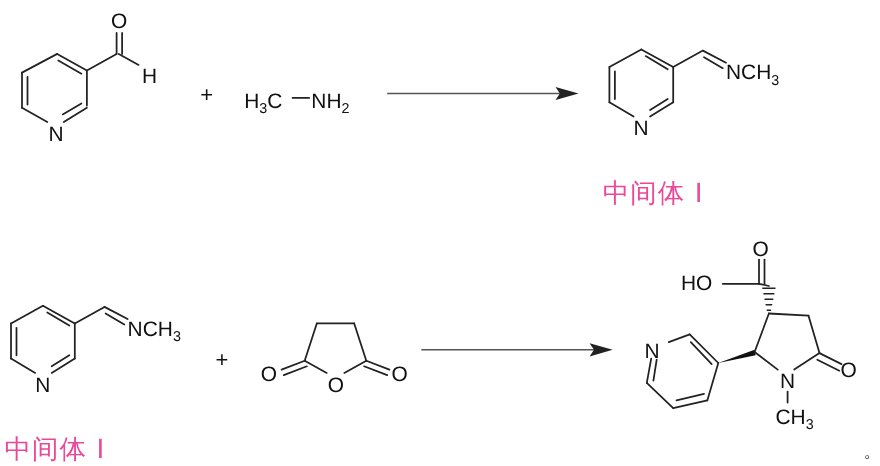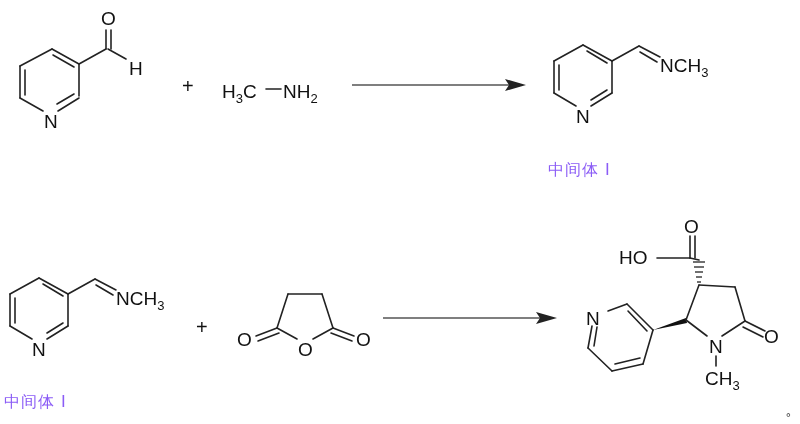--- a/index.html
+++ b/index.html
@@ -4,21 +4,21 @@
 <style>
   html, body { margin: 0; padding: 0; background: #ffffff; }
   body { width: 800px; height: 424px; position: relative; overflow: hidden;
          font-family: "Liberation Sans", sans-serif; color: #1a1a1a; }
   svg.scheme { position: absolute; left: 0; top: 0; }
   .atom { font-family: "Liberation Sans", sans-serif; font-size: 19px; fill: #111; }
   .sub { font-size: 13px; }
   .plus { font-family: "Liberation Sans", sans-serif; font-size: 20px; fill: #111; }
   .bond { stroke: #222; stroke-width: 1.6; fill: none; stroke-linecap: round; }
   .arrow { stroke: #555; stroke-width: 1.4; }
-  .label { position: absolute; font-family: "DejaVu Sans", sans-serif; font-size: 16px; color: #8b5cf6; letter-spacing: 1px; }
+  .label { position: absolute; font-family: "DejaVu Sans", sans-serif; font-size: 24px; color: #ec4899; letter-spacing: 1px; }
   .period { position: absolute; font-family: "DejaVu Sans", sans-serif; font-size: 16px; color: #222; }
 </style>
 </head>
 <body>
 
 <svg class="scheme" width="800" height="424" viewBox="0 0 800 424">
 
   <g>
     <polyline class="bond" points="52,49 79,64 79,96"></polyline>
     <line class="bond" x1="52" y1="49" x2="20" y2="66"></line>

